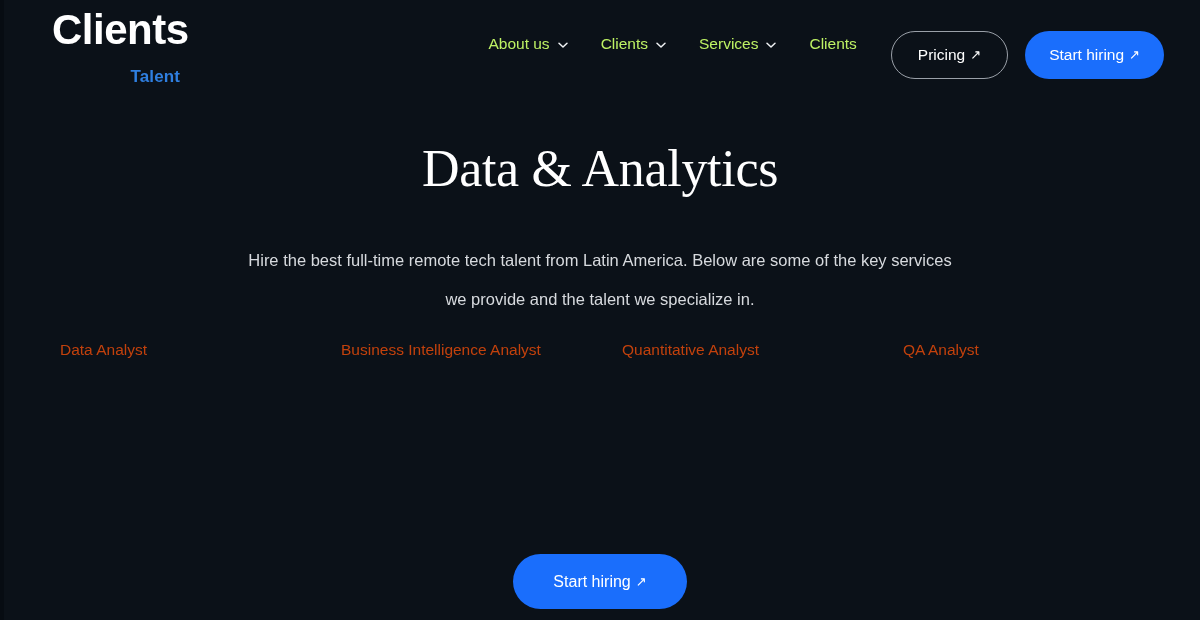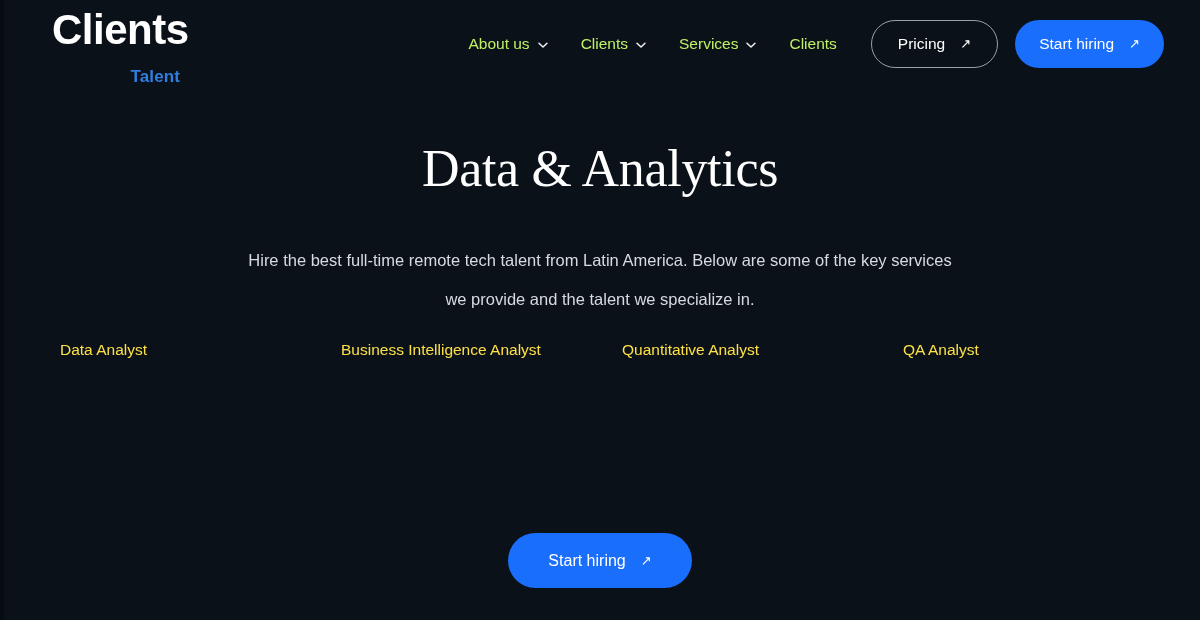--- a/index.html
+++ b/index.html
@@ -99,25 +99,26 @@
     height: 12px;
     position: relative;
     top: 1px;
   }
   .chev svg { display: block; }
 
   .btn {
     display: inline-flex;
     align-items: center;
     justify-content: center;
-    gap: 15px;
+    gap: 5px;
     white-space: nowrap;
     text-decoration: none;
     cursor: pointer;
     font-size: 15.5px;
+    margin-top: 21px;
   }
 
   .btn-outline {
     margin-left: 18px;
     height: 48px;
     padding: 0 26px;
     border: 1px solid #9aa0a8;
     border-radius: 26px;
     color: #ffffff;
     background: transparent;
@@ -175,21 +176,21 @@
     top: 341px;
     width: 1092px;
     display: grid;
     grid-template-columns: repeat(4, 281px);
     grid-auto-rows: 34.5px;
     grid-auto-flow: column;
   }
 
   .role {
     font-size: 15.5px;
-    color: #fde047;
+    color: #c2410c;
     text-decoration: none;
     line-height: 17px;
     white-space: nowrap;
     cursor: pointer;
     align-self: start;
   }
 
   
   .cta-wrap {
     position: absolute;

